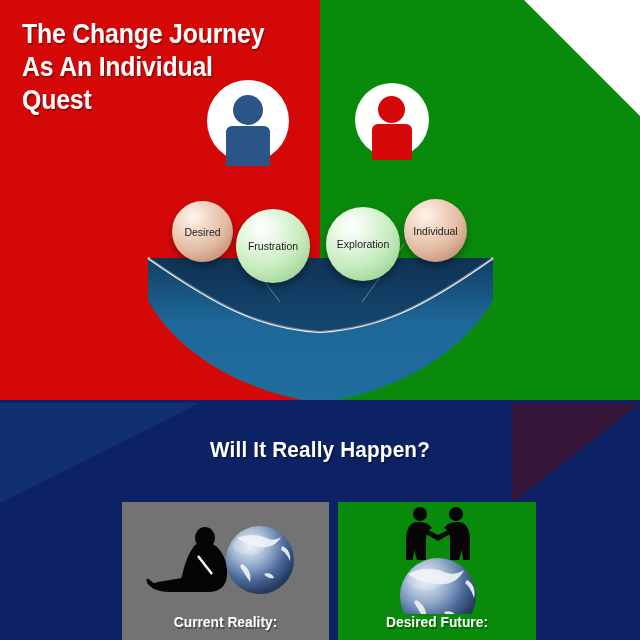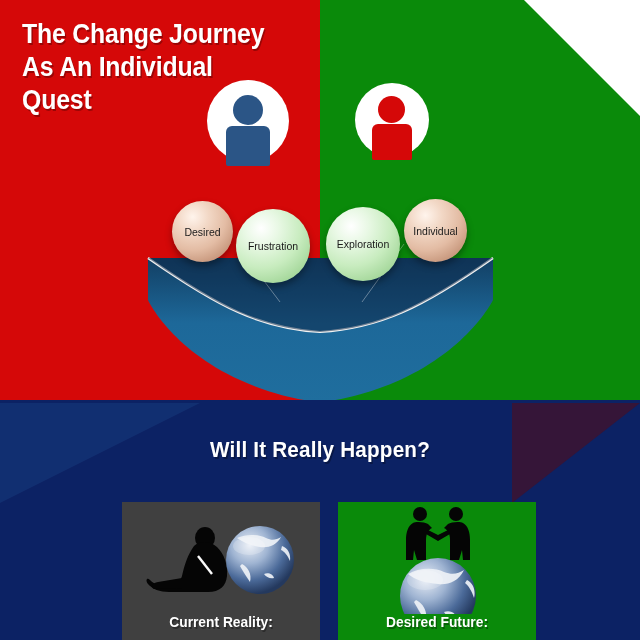--- a/index.html
+++ b/index.html
@@ -184,21 +184,21 @@
 
   
   .panel {
     position: absolute;
     top: 502px;
     width: 198px;
     height: 138px;
     overflow: hidden;
     z-index: 5;
   }
-  #panel-current { left: 122px; background: #404040; }
+  #panel-current { left: 122px; background: #737373; padding-left: 9px; }
   #panel-desired { left: 338px; background: #0a8a0a; }
   .panel-label {
     position: absolute;
     left: 0; bottom: 10px;
     width: 100%;
     text-align: center;
     color: #ffffff;
     font-family: "Liberation Sans", sans-serif;
     font-weight: 700;
     font-size: 15px;

